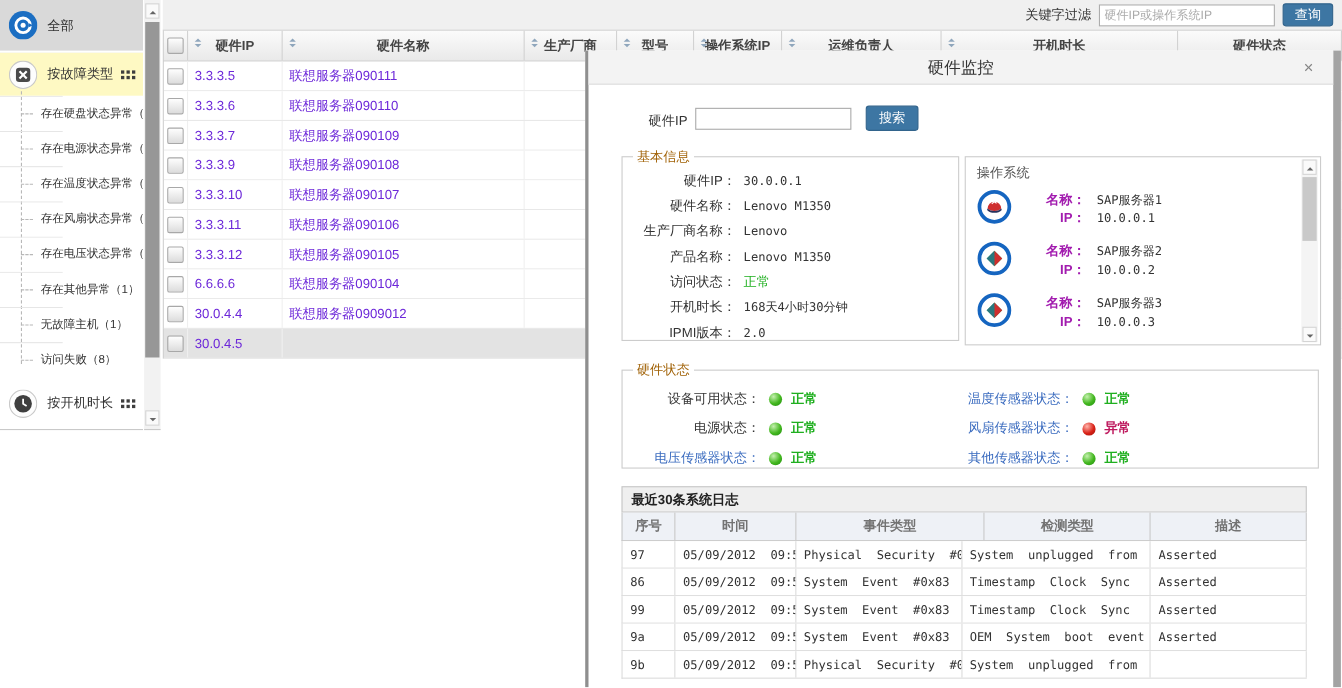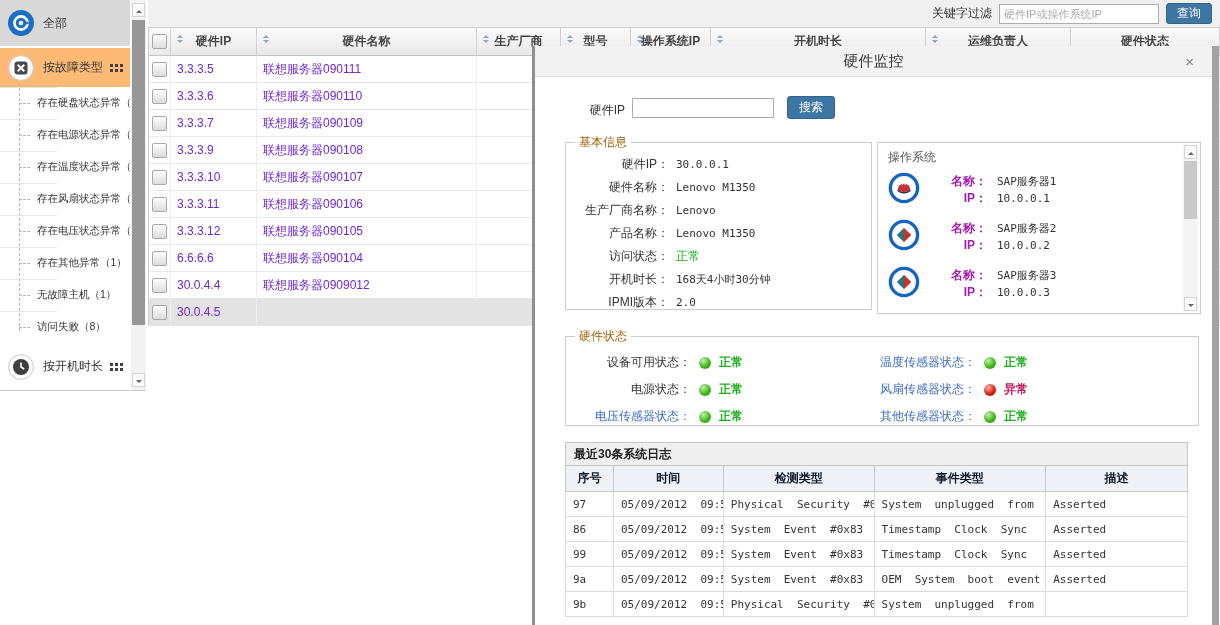--- a/index.html
+++ b/index.html
@@ -3,21 +3,21 @@
 <meta charset="utf-8">
 <style>
   html,body{margin:0;padding:0;background:#fff;}
   .app{position:relative;width:1220px;height:625px;overflow:hidden;background:#fff;
        font-family:"Liberation Sans",sans-serif;font-size:12px;color:#333;}
 
   
   .sidebar{position:absolute;left:0;top:0;width:130px;height:390px;background:#fff;border-bottom:1px solid #c9c9c9;}
   .side-row{position:relative;display:flex;align-items:center;}
   .side-all{height:46px;background:#d9d9d9;border-bottom:2px solid #fff;}
-  .side-fault{height:39px;background:#fdba74;}
+  .side-fault{height:39px;background:#fef9c3;}
   .side-uptime{position:absolute;left:0;top:344px;width:130px;height:45px;background:#fff;}
   .side-icon{margin-left:8px;width:26px;height:26px;flex:0 0 26px;}
   .side-label{margin-left:9px;font-size:12px;color:#333;white-space:nowrap;}
   .dots-menu{position:absolute;right:7px;top:50%;margin-top:-4px;display:grid;grid-template-columns:repeat(3,3px);grid-auto-rows:3px;gap:2px;cursor:pointer;}
   .dots-menu i{width:3px;height:3px;background:#3e3e3e;}
   .tree{position:absolute;left:0;top:87px;width:130px;}
   .tree::before{content:"";position:absolute;left:19px;top:-4px;height:248px;border-left:1px dashed #b8b8b8;}
   .tree-item{position:relative;height:32px;display:flex;align-items:center;padding-left:37px;font-size:10.5px;color:#333;cursor:pointer;white-space:nowrap;overflow:hidden;}
   .tree-item::before{content:"";position:absolute;left:19px;top:16px;width:11px;border-top:1px dashed #b8b8b8;}
   .tree-item::after{content:"";position:absolute;left:0;top:0;width:57px;border-top:1px solid #e6e6e6;}
@@ -99,21 +99,21 @@
   .dot.ok{background:radial-gradient(circle at 35% 30%,#c4f0ae,#43b71f 55%,#1e8a0e);}
   .dot.fail{background:radial-gradient(circle at 35% 30%,#ffb4ab,#d92218 55%,#991108);}
   .st-text{margin-left:8px;font-weight:bold;}
   .st-text.ok{color:#1faf1f;}
   .st-text.fail{color:#be185d;}
 
   .log-sec{position:absolute;left:30px;top:396px;width:623px;}
   .log-title{height:24px;background:#efefef;border:1px solid #c6c6c6;display:flex;align-items:center;padding-left:8px;
              font-weight:bold;color:#222;font-size:12px;box-sizing:border-box;}
   .log-hrow{display:flex;height:25px;background:#eef1f6;border-left:1px solid #c9c9c9;border-bottom:1px solid #c9c9c9;}
-  .log-hcell{display:flex;align-items:center;justify-content:center;font-weight:bold;color:#0f172a;font-size:12px;
+  .log-hcell{display:flex;align-items:center;justify-content:center;font-weight:bold;color:#737373;font-size:12px;
              border-right:1px solid #c9c9c9;box-sizing:border-box;}
   .log-drow{display:flex;height:24px;background:#fff;border-left:1px solid #dcdcdc;border-bottom:1px solid #dcdcdc;}
   .log-dcell{display:flex;align-items:center;padding-left:7px;border-right:1px solid #dcdcdc;box-sizing:border-box;
              font-family:"DejaVu Sans Mono",monospace;font-size:11px;color:#333;white-space:pre;overflow:hidden;}
 </style>
 </head>
 <body>
 
 <div class="app">
 
@@ -241,33 +241,33 @@
           </span>
           <span>型号</span>
         </div>
         <div class="hcell" style="width: 80px;">
           <span class="sort">
             <b class="up"></b>
             <b class="dn"></b>
           </span>
           <span>操作系统IP</span>
         </div>
+        <div class="hcell" style="width: 145px;">
+          <span class="sort">
+            <b class="up"></b>
+            <b class="dn"></b>
+          </span>
+          <span>运维负责人</span>
+        </div>
         <div class="hcell" style="width: 215px;">
           <span class="sort">
             <b class="up"></b>
             <b class="dn"></b>
           </span>
           <span>开机时长</span>
-        </div>
-        <div class="hcell" style="width: 145px;">
-          <span class="sort">
-            <b class="up"></b>
-            <b class="dn"></b>
-          </span>
-          <span>运维负责人</span>
         </div>
         <div class="hcell" style="width: 150px; flex: 1 1 0%;">
           <span>硬件状态</span>
         </div>
       </div>
     <div id="tbody">
         <div class="drow">
           <div class="dcell cbcell" style="width: 22px;">
             <div class="cb"></div>
           </div>
@@ -589,22 +589,22 @@
             </div>
           </div>
       </div>
     </fieldset>
 
     <div class="log-sec">
       <div class="log-title">最近30条系统日志</div>
       <div class="log-hrow" id="log-head">
           <div class="log-hcell" style="width: 48px;">序号</div>
           <div class="log-hcell" style="width: 110px;">时间</div>
+          <div class="log-hcell" style="width: 172px;">事件类型</div>
           <div class="log-hcell" style="width: 151px;">检测类型</div>
-          <div class="log-hcell" style="width: 172px;">事件类型</div>
           <div class="log-hcell" style="width: 142px;">描述</div>
         </div>
       <div id="log-body">
           <div class="log-drow">
             <div class="log-dcell" style="width: 48px;">97</div>
             <div class="log-dcell" style="width: 110px;">05/09/2012  09:57:11</div>
             <div class="log-dcell" style="width: 151px;">Physical  Security  #0x04</div>
             <div class="log-dcell" style="width: 172px;">System  unplugged  from  LAN</div>
             <div class="log-dcell" style="width: 142px;">Asserted</div>
           </div>

